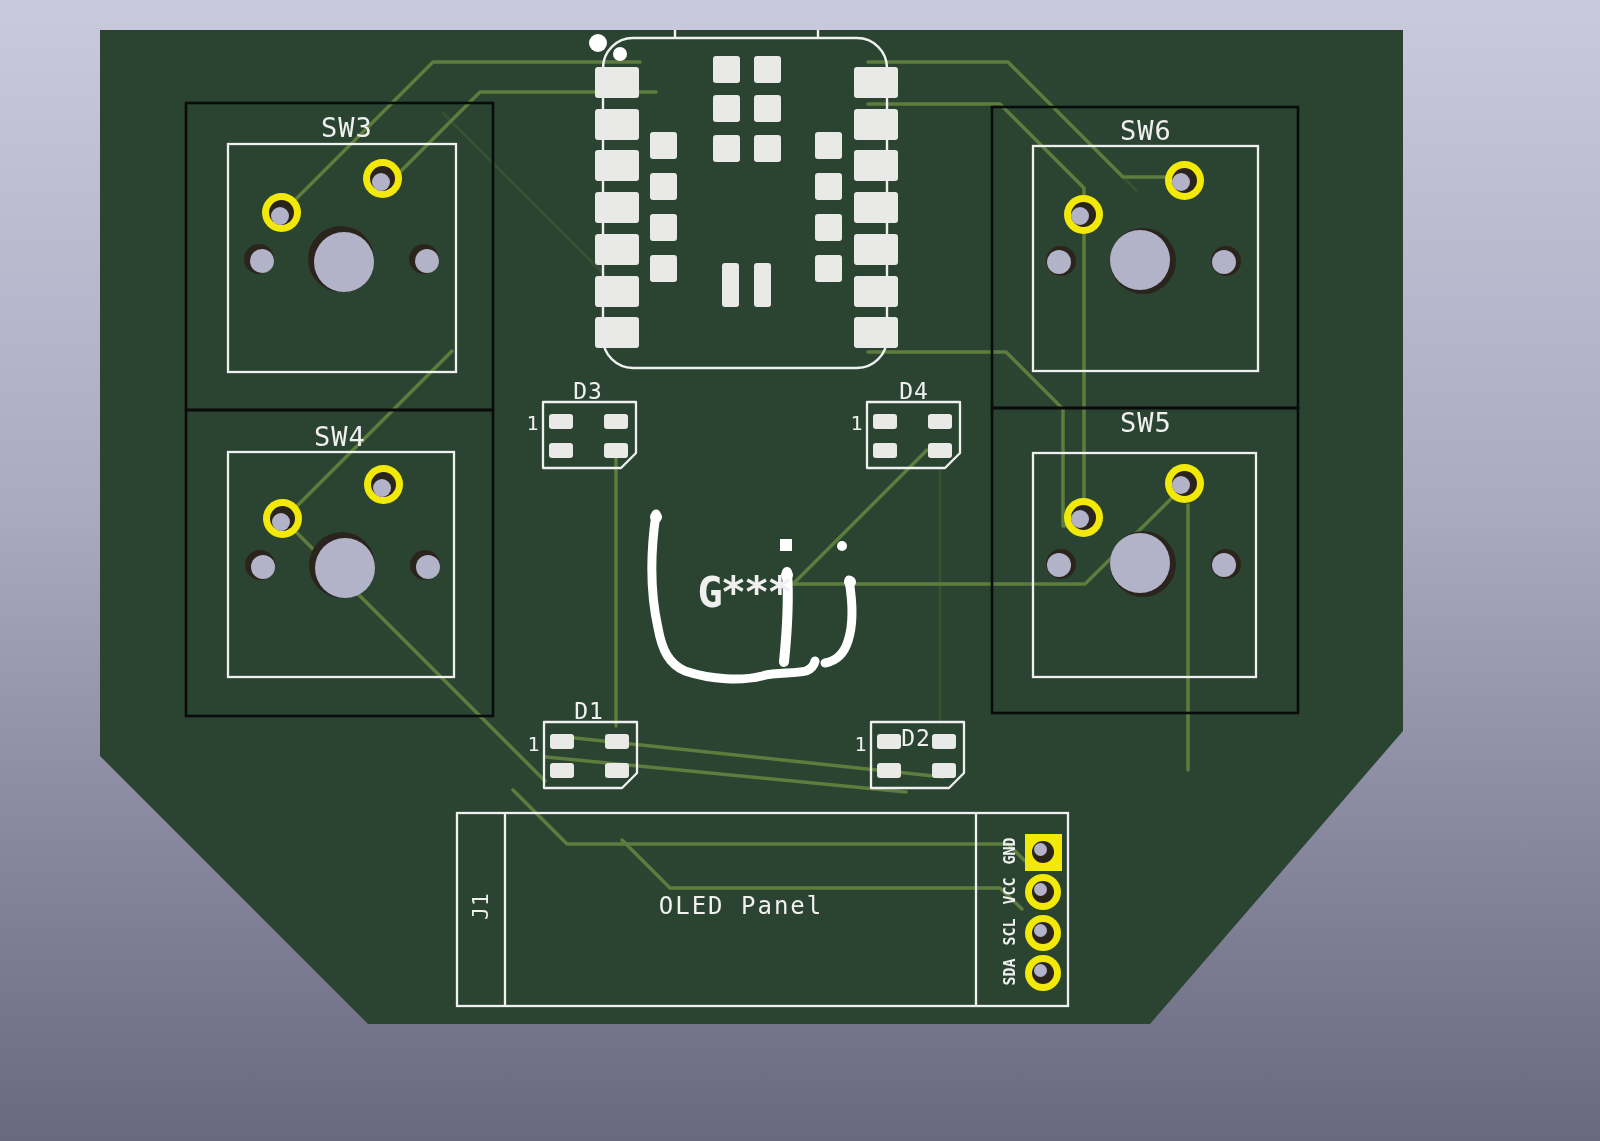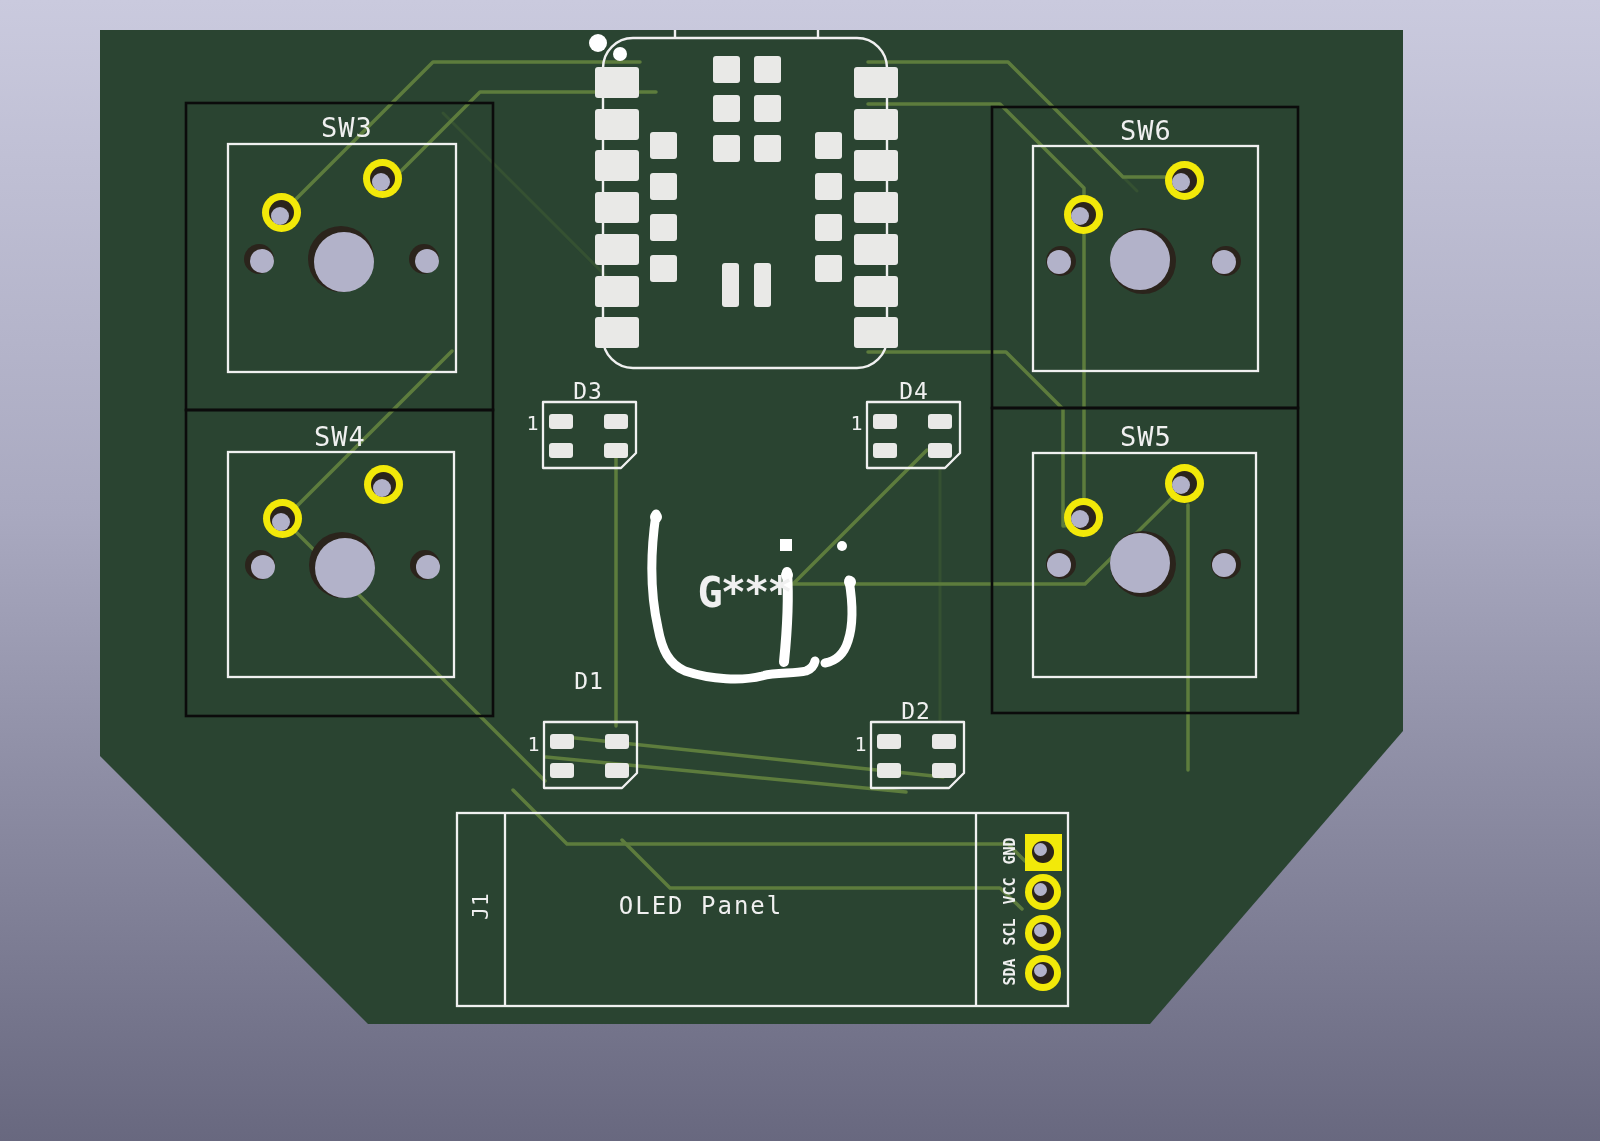--- a/index.html
+++ b/index.html
@@ -215,33 +215,33 @@
       <div class="cir dark" style="left: 1032px; top: 922px; width: 22px; height: 22px;"></div>
       <div class="cir lav" style="left: 1034px; top: 924px; width: 13px; height: 13px;"></div>
       <div class="cir gold" style="left: 1025px; top: 955px; width: 36px; height: 36px;"></div>
       <div class="cir dark" style="left: 1032px; top: 962px; width: 22px; height: 22px;"></div>
       <div class="cir lav" style="left: 1034px; top: 964px; width: 13px; height: 13px;"></div>
     </div>
 
   <div class="lbl sw" style="left:347px;top:127px">SW3</div>
   <div class="lbl sw" style="left:340px;top:436px">SW4</div>
   <div class="lbl sw" style="left:1146px;top:130px">SW6</div>
-  <div class="lbl sw" style="left:1146px;top:436px">SW5</div>
+  <div class="lbl sw" style="left:1146px;top:422px">SW5</div>
 
   <div class="lbl dref" style="left:588px;top:391px">D3</div>
   <div class="lbl dref" style="left:914px;top:391px">D4</div>
-  <div class="lbl dref" style="left:589px;top:681px">D1</div>
-  <div class="lbl dref" style="left:916px;top:711px">D2</div>
+  <div class="lbl dref" style="left:589px;top:711px">D1</div>
+  <div class="lbl dref" style="left:916px;top:738px">D2</div>
 
   <div class="lbl one" style="left:533px;top:423px">1</div>
   <div class="lbl one" style="left:857px;top:423px">1</div>
   <div class="lbl one" style="left:534px;top:744px">1</div>
   <div class="lbl one" style="left:861px;top:744px">1</div>
 
-  <div class="lbl oledlbl" style="left:701px;top:906px">OLED Panel</div>
+  <div class="lbl oledlbl" style="left:741px;top:906px">OLED Panel</div>
   <div class="lbl rot j1lbl" style="left:481px;top:906px">J1</div>
 
   <div class="lbl rot pin" style="left:1010px;top:851px">GND</div>
   <div class="lbl rot pin" style="left:1010px;top:891px">VCC</div>
   <div class="lbl rot pin" style="left:1010px;top:932px">SCL</div>
   <div class="lbl rot pin" style="left:1010px;top:972px">SDA</div>
 
   <div class="lbl logo-txt" style="left:744px;top:592px">G***</div>
 </div>
 

